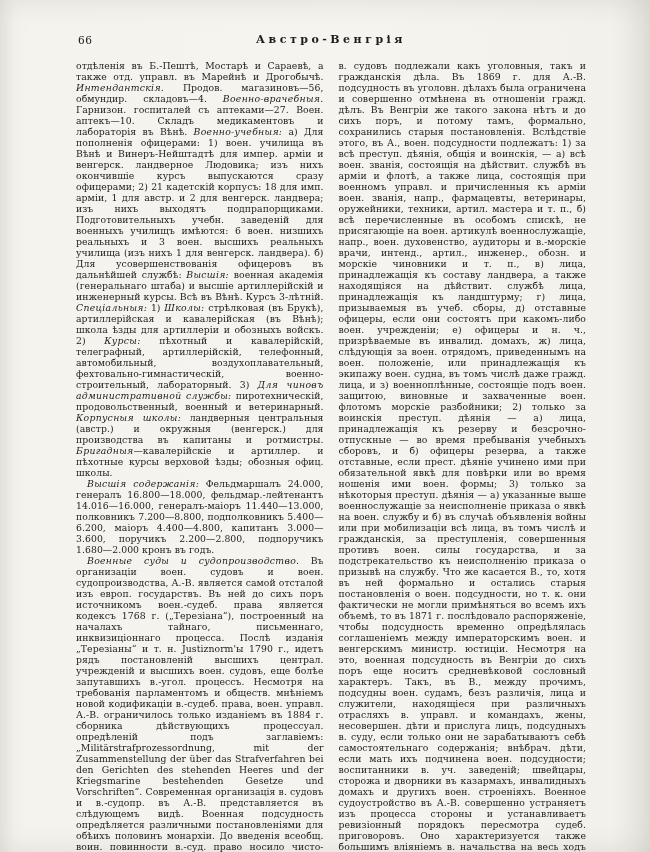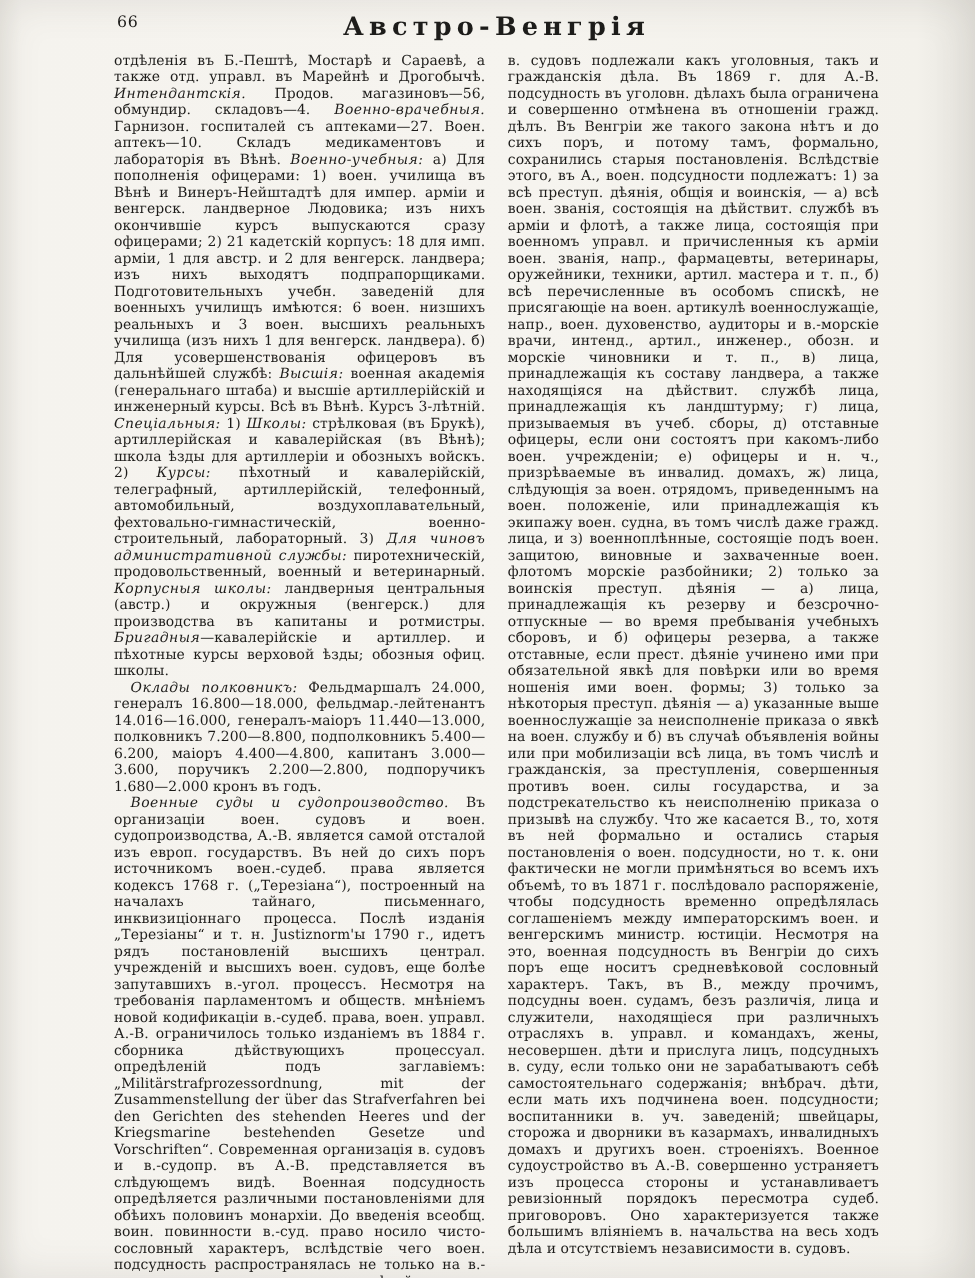--- a/index.html
+++ b/index.html
@@ -9,42 +9,42 @@
     font-family: "DejaVu Serif", serif;
   }
   .scan-page {
     position: relative;
     width: 650px;
     height: 852px;
     margin: 0 auto;
     box-sizing: border-box;
     background: linear-gradient(90deg, #edebe5 0px, #f5f3ee 14px, #f6f4ef 55%, #f3f1eb 94%, #e6e4de 100%);
     box-shadow: inset 0 0 28px rgba(90,85,75,.14);
-    padding: 8px 64px 8px 76px;
+    padding: 33px 64px 8px 76px;
     overflow: hidden;
     color: #1d1c1a;
   }
   .page-head {
     position: relative;
     height: 18px;
     margin-bottom: 9px;
   }
   .page-num {
     position: absolute;
     left: 2px;
     top: 1px;
     font-size: 10.5px;
     letter-spacing: .5px;
   }
   .page-title {
     position: absolute;
     left: 0; right: 0;
     top: 0;
     text-align: center;
-    font-size: 17px;
+    font-size: 11px;
     font-weight: bold;
     letter-spacing: 3.5px;
     white-space: nowrap;
   }
   .columns {
     display: flex;
     gap: 15px;
   }
   .col {
     flex: 1 1 0;
@@ -70,20 +70,20 @@
 <body>
 
 <div class="scan-page">
   <div class="page-head">
     <span class="page-num">66</span>
     <span class="page-title">Австро-Венгрія</span>
   </div>
   <div class="columns">
     <div class="col">
         <p class="para">отдѣленія въ Б.-Пештѣ, Мостарѣ и Сараевѣ, а также отд. управл. въ Марейнѣ и Дрогобычѣ. <i>Интендантскія.</i> Продов. магазиновъ—56, обмундир. складовъ—4. <i>Военно-врачебныя.</i> Гарнизон. госпиталей съ аптеками—27. Воен. аптекъ—10. Складъ медикаментовъ и лабораторія въ Вѣнѣ. <i>Военно-учебныя:</i> а) Для пополненія офицерами: 1) воен. училища въ Вѣнѣ и Винеръ-Нейштадтѣ для импер. арміи и венгерск. ландверное Людовика; изъ нихъ окончившіе курсъ выпускаются сразу офицерами; 2) 21 кадетскій корпусъ: 18 для имп. арміи, 1 для австр. и 2 для венгерск. ландвера; изъ нихъ выходятъ подпрапорщиками. Подготовительныхъ учебн. заведеній для военныхъ училищъ имѣются: 6 воен. низшихъ реальныхъ и 3 воен. высшихъ реальныхъ училища (изъ нихъ 1 для венгерск. ландвера). б) Для усовершенствованія офицеровъ въ дальнѣйшей службѣ: <i>Высшія:</i> военная академія (генеральнаго штаба) и высшіе артиллерійскій и инженерный курсы. Всѣ въ Вѣнѣ. Курсъ 3-лѣтній. <i>Спеціальныя:</i> 1) <i>Школы:</i> стрѣлковая (въ Брукѣ), артиллерійская и кавалерійская (въ Вѣнѣ); школа ѣзды для артиллеріи и обозныхъ войскъ. 2) <i>Курсы:</i> пѣхотный и кавалерійскій, телеграфный, артиллерійскій, телефонный, автомобильный, воздухоплавательный, фехтовально-гимнастическій, военно-строительный, лабораторный. 3) <i>Для чиновъ административной службы:</i> пиротехническій, продовольственный, военный и ветеринарный. <i>Корпусныя школы:</i> ландверныя центральныя (австр.) и окружныя (венгерск.) для производства въ капитаны и ротмистры. <i>Бригадныя</i>—кавалерійскіе и артиллер. и пѣхотные курсы верховой ѣзды; обозныя офиц. школы.</p>
-        <p class="para indent"><i>Оклады полковникъ:</i> Фельдмаршалъ 24.000, генералъ 16.800—18.000, фельдмар.-лейтенантъ 14.016—16.000, генералъ-маіоръ 11.440—13.000, полковникъ 7.200—8.800, подполковникъ 5.400—6.200, маіоръ 4.400—4.800, капитанъ 3.000—3.600, поручикъ 2.200—2.800, подпоручикъ 1.680—2.000 кронъ въ годъ.</p>
+        <p class="para indent"><i>Высшія содержанія:</i> Фельдмаршалъ 24.000, генералъ 16.800—18.000, фельдмар.-лейтенантъ 14.016—16.000, генералъ-маіоръ 11.440—13.000, полковникъ 7.200—8.800, подполковникъ 5.400—6.200, маіоръ 4.400—4.800, капитанъ 3.000—3.600, поручикъ 2.200—2.800, подпоручикъ 1.680—2.000 кронъ въ годъ.</p>
         <p class="para indent"><i>Военные суды и судопроизводство.</i> Въ организаціи воен. судовъ и воен. судопроизводства, А.-В. является самой отсталой изъ европ. государствъ. Въ ней до сихъ поръ источникомъ воен.-судеб. права является кодексъ 1768 г. („Терезіана“), построенный на началахъ тайнаго, письменнаго, инквизиціоннаго процесса. Послѣ изданія „Терезіаны“ и т. н. Justiznorm'ы 1790 г., идетъ рядъ постановленій высшихъ централ. учрежденій и высшихъ воен. судовъ, еще болѣе запутавшихъ в.-угол. процессъ. Несмотря на требованія парламентомъ и обществ. мнѣніемъ новой кодификаціи в.-судеб. права, воен. управл. А.-В. ограничилось только изданіемъ въ 1884 г. сборника дѣйствующихъ процессуал. опредѣленій подъ заглавіемъ: „Militärstrafprozessordnung, mit der Zusammenstellung der über das Strafverfahren bei den Gerichten des stehenden Heeres und der Kriegsmarine bestehenden Gesetze und Vorschriften“. Современная организація в. судовъ и в.-судопр. въ А.-В. представляется въ слѣдующемъ видѣ. Военная подсудность опредѣляется различными постановленіями для обѣихъ половинъ монархіи. До введенія всеобщ. воин. повинности в.-суд. право носило чисто-сословный характеръ, вслѣдствіе чего воен. подсудность распространялась не только на в.-служащихъ, но и на ихъ женъ, дѣтей и слугъ, при чемъ юрисдикціи</p>
       </div>
     <div class="col">
         <p class="para">в. судовъ подлежали какъ уголовныя, такъ и гражданскія дѣла. Въ 1869 г. для А.-В. подсудность въ уголовн. дѣлахъ была ограничена и совершенно отмѣнена въ отношеніи гражд. дѣлъ. Въ Венгріи же такого закона нѣтъ и до сихъ поръ, и потому тамъ, формально, сохранились старыя постановленія. Вслѣдствіе этого, въ А., воен. подсудности подлежатъ: 1) за всѣ преступ. дѣянія, общія и воинскія, — а) всѣ воен. званія, состоящія на дѣйствит. службѣ въ арміи и флотѣ, а также лица, состоящія при военномъ управл. и причисленныя къ арміи воен. званія, напр., фармацевты, ветеринары, оружейники, техники, артил. мастера и т. п., б) всѣ перечисленные въ особомъ спискѣ, не присягающіе на воен. артикулѣ военнослужащіе, напр., воен. духовенство, аудиторы и в.-морскіе врачи, интенд., артил., инженер., обозн. и морскіе чиновники и т. п., в) лица, принадлежащія къ составу ландвера, а также находящіяся на дѣйствит. службѣ лица, принадлежащія къ ландштурму; г) лица, призываемыя въ учеб. сборы, д) отставные офицеры, если они состоятъ при какомъ-либо воен. учрежденіи; е) офицеры и н. ч., призрѣваемые въ инвалид. домахъ, ж) лица, слѣдующія за воен. отрядомъ, приведеннымъ на воен. положеніе, или принадлежащія къ экипажу воен. судна, въ томъ числѣ даже гражд. лица, и з) военноплѣнные, состоящіе подъ воен. защитою, виновные и захваченные воен. флотомъ морскіе разбойники; 2) только за воинскія преступ. дѣянія — а) лица, принадлежащія къ резерву и безсрочно-отпускные — во время пребыванія учебныхъ сборовъ, и б) офицеры резерва, а также отставные, если прест. дѣяніе учинено ими при обязательной явкѣ для повѣрки или во время ношенія ими воен. формы; 3) только за нѣкоторыя преступ. дѣянія — а) указанные выше военнослужащіе за неисполненіе приказа о явкѣ на воен. службу и б) въ случаѣ объявленія войны или при мобилизаціи всѣ лица, въ томъ числѣ и гражданскія, за преступленія, совершенныя противъ воен. силы государства, и за подстрекательство къ неисполненію приказа о призывѣ на службу. Что же касается В., то, хотя въ ней формально и остались старыя постановленія о воен. подсудности, но т. к. они фактически не могли примѣняться во всемъ ихъ объемѣ, то въ 1871 г. послѣдовало распоряженіе, чтобы подсудность временно опредѣлялась соглашеніемъ между императорскимъ воен. и венгерскимъ министр. юстиціи. Несмотря на это, военная подсудность въ Венгріи до сихъ поръ еще носитъ средневѣковой сословный характеръ. Такъ, въ В., между прочимъ, подсудны воен. судамъ, безъ различія, лица и служители, находящіеся при различныхъ отрасляхъ в. управл. и командахъ, жены, несовершен. дѣти и прислуга лицъ, подсудныхъ в. суду, если только они не зарабатываютъ себѣ самостоятельнаго содержанія; внѣбрач. дѣти, если мать ихъ подчинена воен. подсудности; воспитанники в. уч. заведеній; швейцары, сторожа и дворники въ казармахъ, инвалидныхъ домахъ и другихъ воен. строеніяхъ. Военное судоустройство въ А.-В. совершенно устраняетъ изъ процесса стороны и устанавливаетъ ревизіонный порядокъ пересмотра судеб. приговоровъ. Оно характеризуется также большимъ вліяніемъ в. начальства на весь ходъ дѣла и отсутствіемъ независимости в. судовъ.</p>
       </div>
   </div>
 </div>
 
 </body></html>

